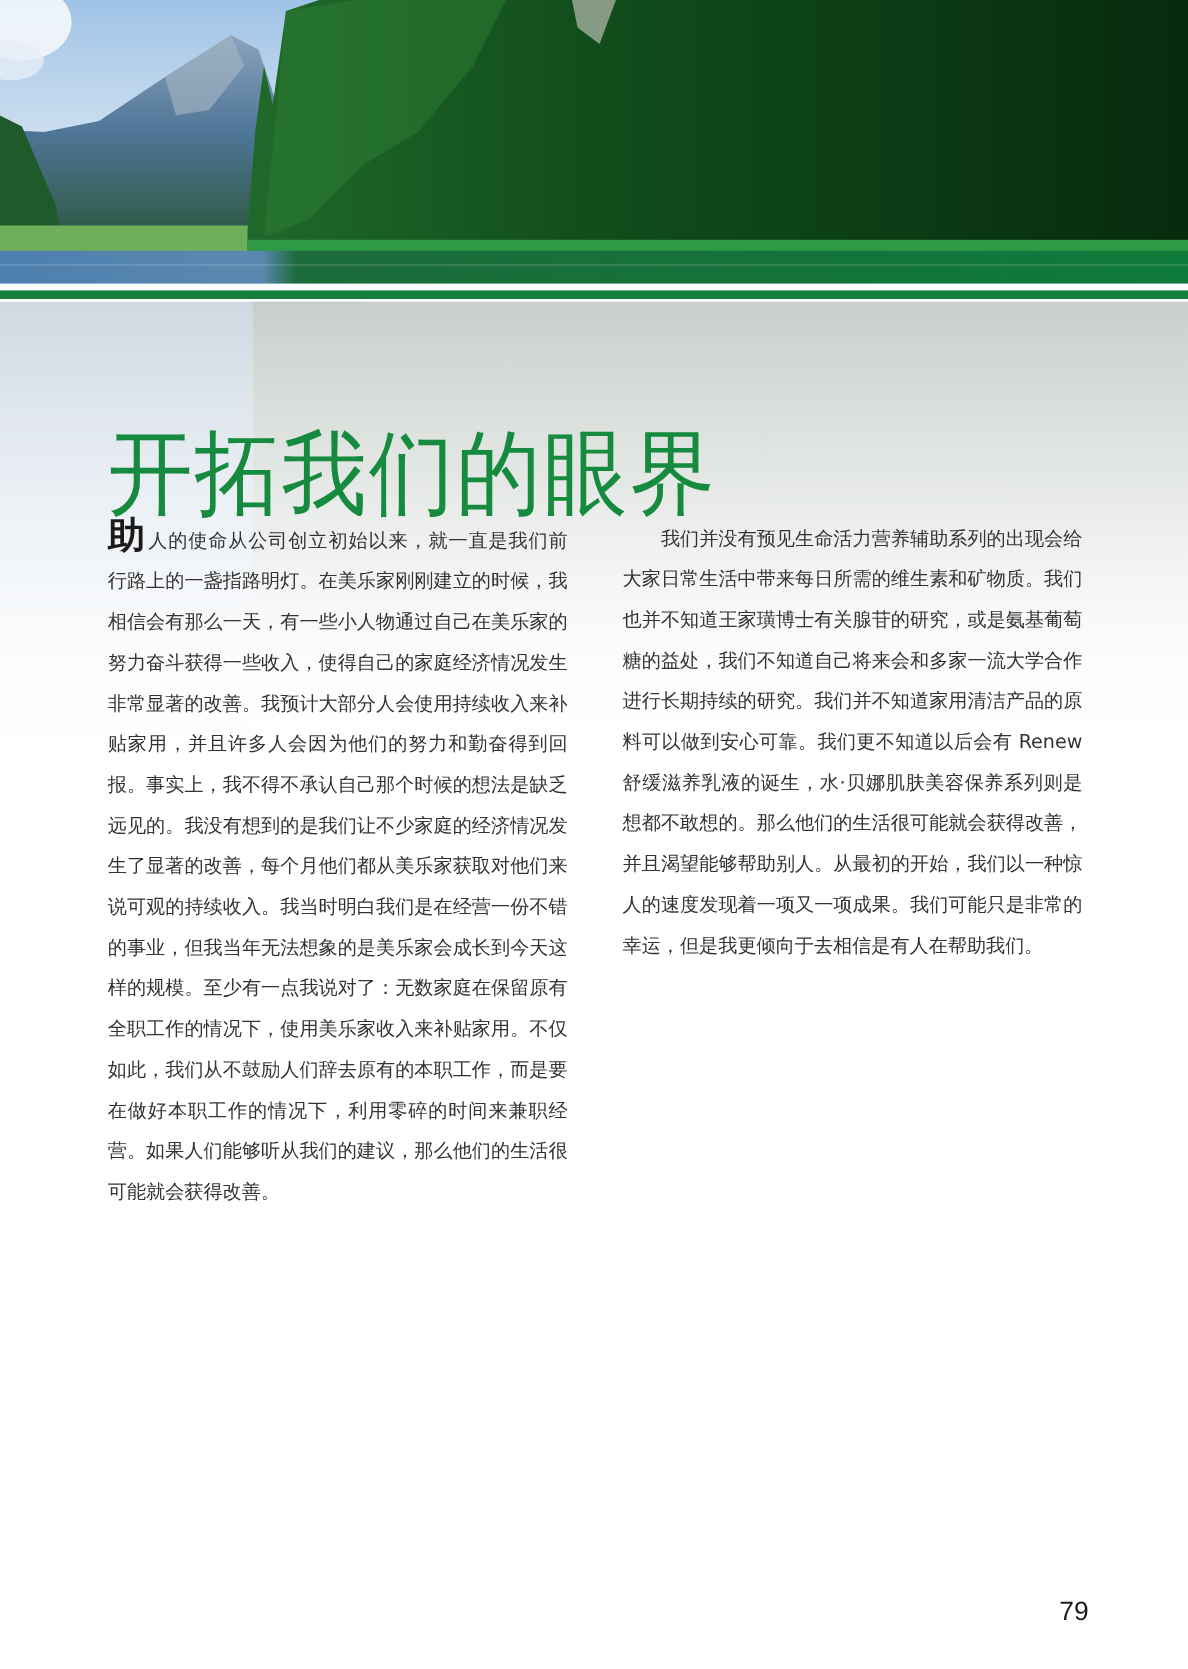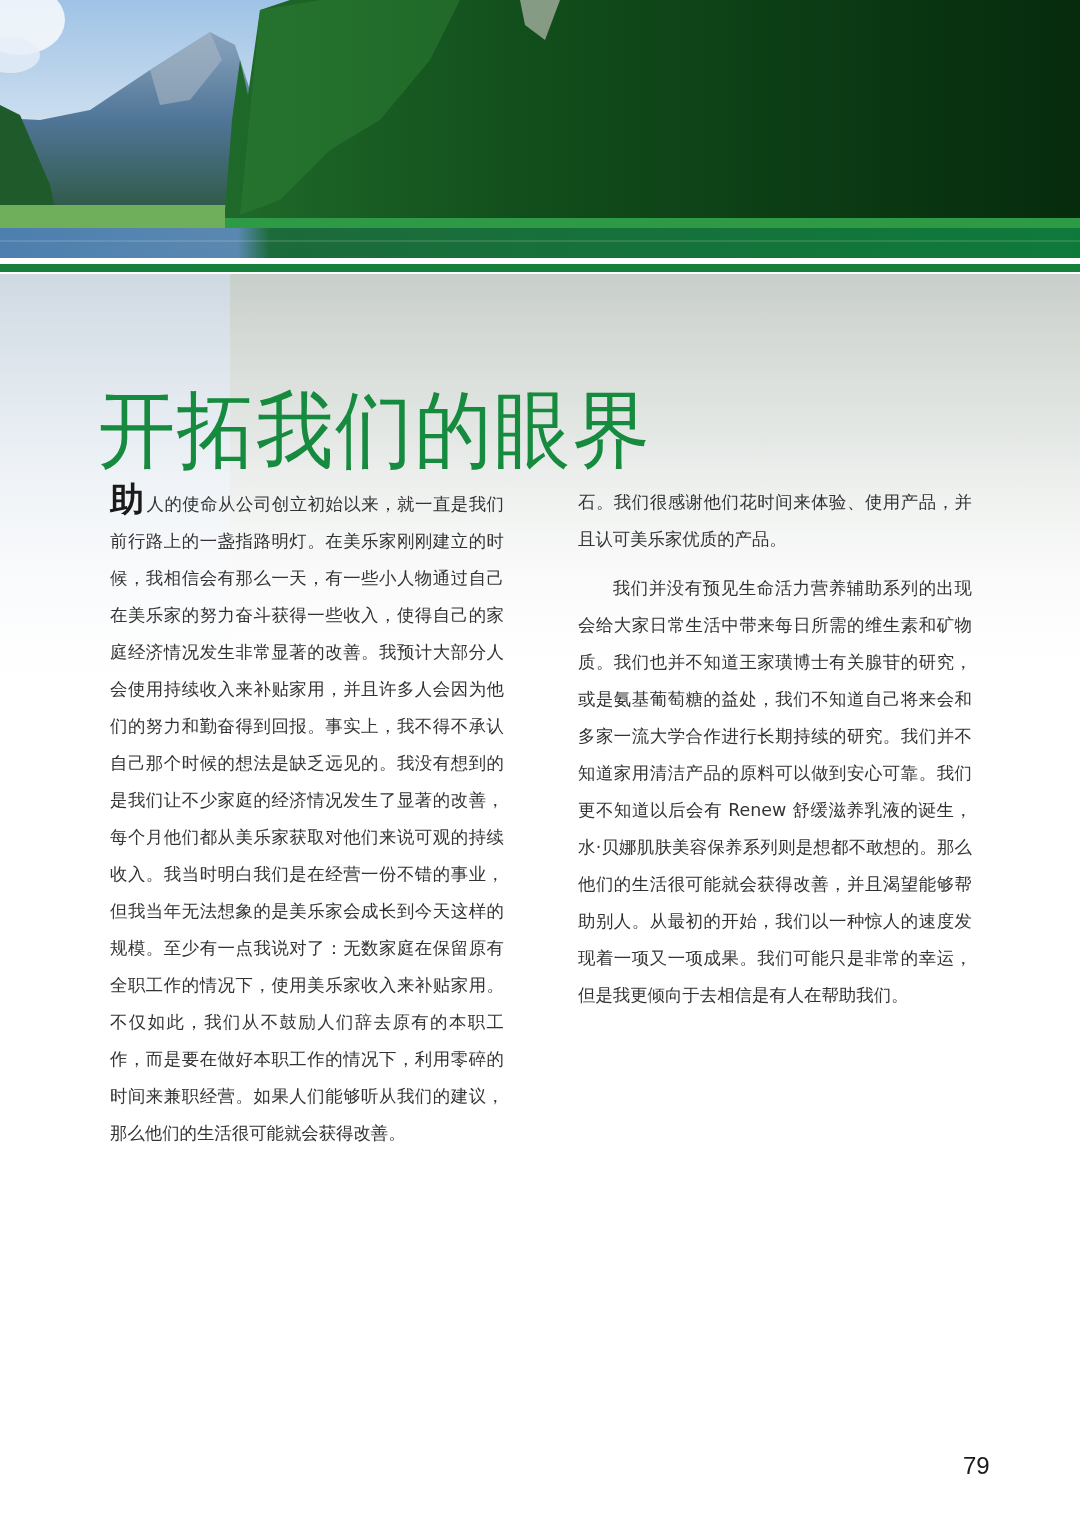--- a/index.html
+++ b/index.html
@@ -46,21 +46,21 @@
   }
 
   
   .col {
     position: absolute; top: 472px; width: 418px;
     font-size: 17.4px; line-height: 37px; color: #333333;
     text-align: justify; text-justify: inter-ideograph;
   }
   .col.left { left: 98px; }
   .col.right { left: 566px; top: 472px; }
-  .col p { margin: 12px; }
+  .col p { margin: 0; }
   .col p.indent { text-indent: 2em; }
   .dropcap {
     font-size: 34px; font-weight: bold; color: #1a1a1a;
     line-height: 30px; margin-right: 2px;
     vertical-align: -1px;
   }
 
   
   .page-num {
     position: absolute; left: 963px; top: 1452px;
@@ -129,17 +129,16 @@
 
 <h1 class="title">开拓我们的眼界</h1>
 
 <div class="col left">
   <p>
     <span class="dropcap">助</span><span>人的使命从公司创立初始以来，就一直是我们前行路上的一盏指路明灯。在美乐家刚刚建立的时候，我相信会有那么一天，有一些小人物通过自己在美乐家的努力奋斗获得一些收入，使得自己的家庭经济情况发生非常显著的改善。我预计大部分人会使用持续收入来补贴家用，并且许多人会因为他们的努力和勤奋得到回报。事实上，我不得不承认自己那个时候的想法是缺乏远见的。我没有想到的是我们让不少家庭的经济情况发生了显著的改善，每个月他们都从美乐家获取对他们来说可观的持续收入。我当时明白我们是在经营一份不错的事业，但我当年无法想象的是美乐家会成长到今天这样的规模。至少有一点我说对了：无数家庭在保留原有全职工作的情况下，使用美乐家收入来补贴家用。不仅如此，我们从不鼓励人们辞去原有的本职工作，而是要在做好本职工作的情况下，利用零碎的时间来兼职经营。如果人们能够听从我们的建议，那么他们的生活很可能就会获得改善。</span>
   </p>
 </div>
 
 <div class="col right">
-  <p>石。我们很感谢他们花时间来体验、使用产品，并且认可美乐家优质的产品。</p>
   <p class="indent">我们并没有预见生命活力营养辅助系列的出现会给大家日常生活中带来每日所需的维生素和矿物质。我们也并不知道王家璜博士有关腺苷的研究，或是氨基葡萄糖的益处，我们不知道自己将来会和多家一流大学合作进行长期持续的研究。我们并不知道家用清洁产品的原料可以做到安心可靠。我们更不知道以后会有 Renew 舒缓滋养乳液的诞生，水·贝娜肌肤美容保养系列则是想都不敢想的。那么他们的生活很可能就会获得改善，并且渴望能够帮助别人。从最初的开始，我们以一种惊人的速度发现着一项又一项成果。我们可能只是非常的幸运，但是我更倾向于去相信是有人在帮助我们。</p>
 </div>
 
 <div class="page-num">79</div>
 
 </body></html>

